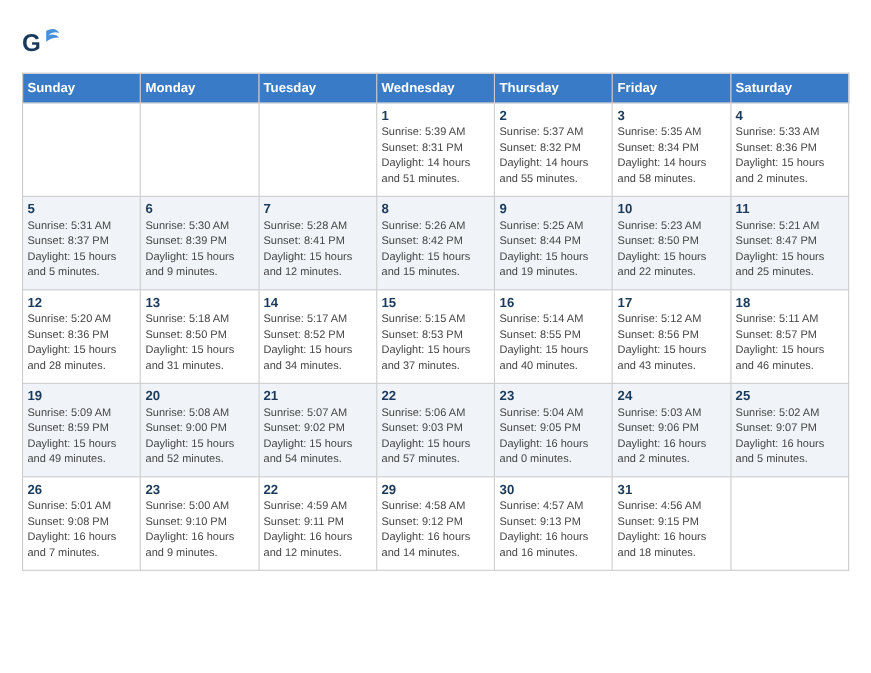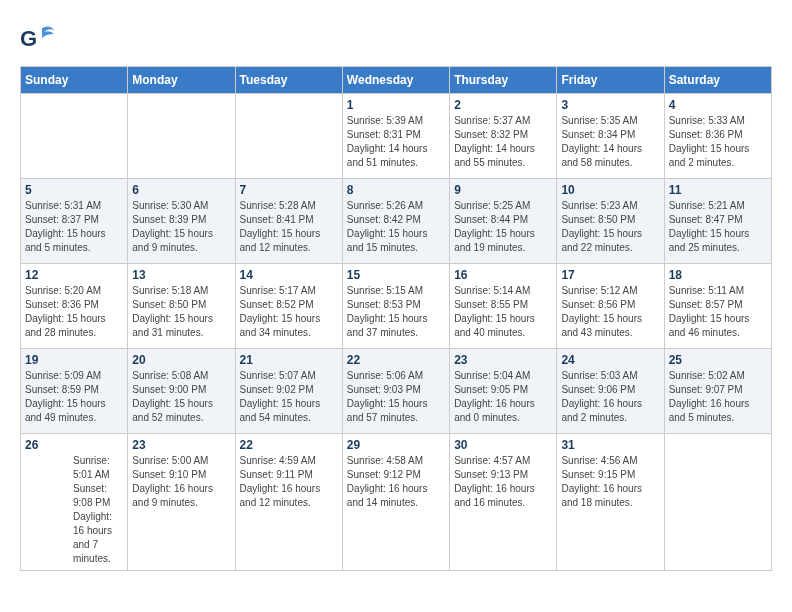--- a/index.html
+++ b/index.html
@@ -299,21 +299,21 @@
           <span class="day-number">25</span>
           <div class="cell-content" style="white-space: pre-line;">Sunrise: 5:02 AM
 Sunset: 9:07 PM
 Daylight: 16 hours
 and 5 minutes.</div>
         </td>
       </tr>
       <tr>
         <td>
           <span class="day-number">26</span>
-          <div class="cell-content" style="white-space: pre-line; margin-left: 48px;">Sunrise: 5:01 AM
+          <div class="cell-content" style="white-space: pre-line;">Sunrise: 5:01 AM
 Sunset: 9:08 PM
 Daylight: 16 hours
 and 7 minutes.</div>
         </td>
         <td>
           <span class="day-number">23</span>
           <div class="cell-content" style="white-space: pre-line;">Sunrise: 5:00 AM
 Sunset: 9:10 PM
 Daylight: 16 hours
 and 9 minutes.</div>

